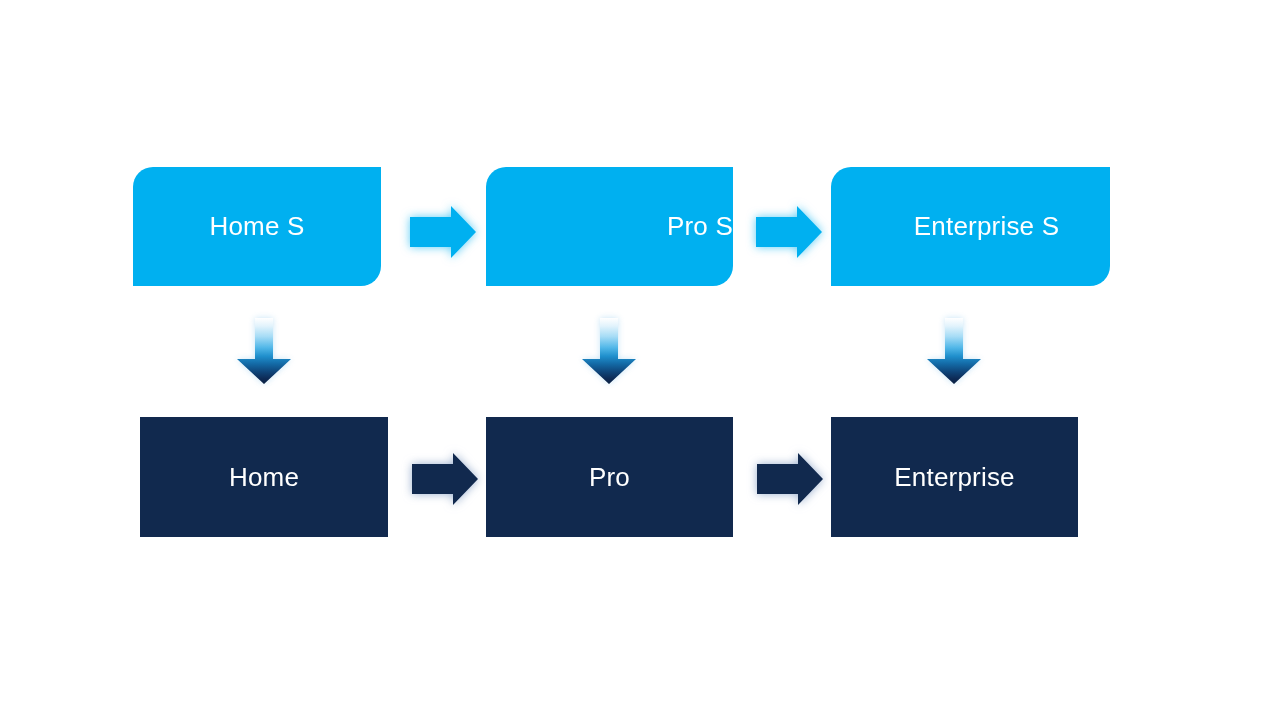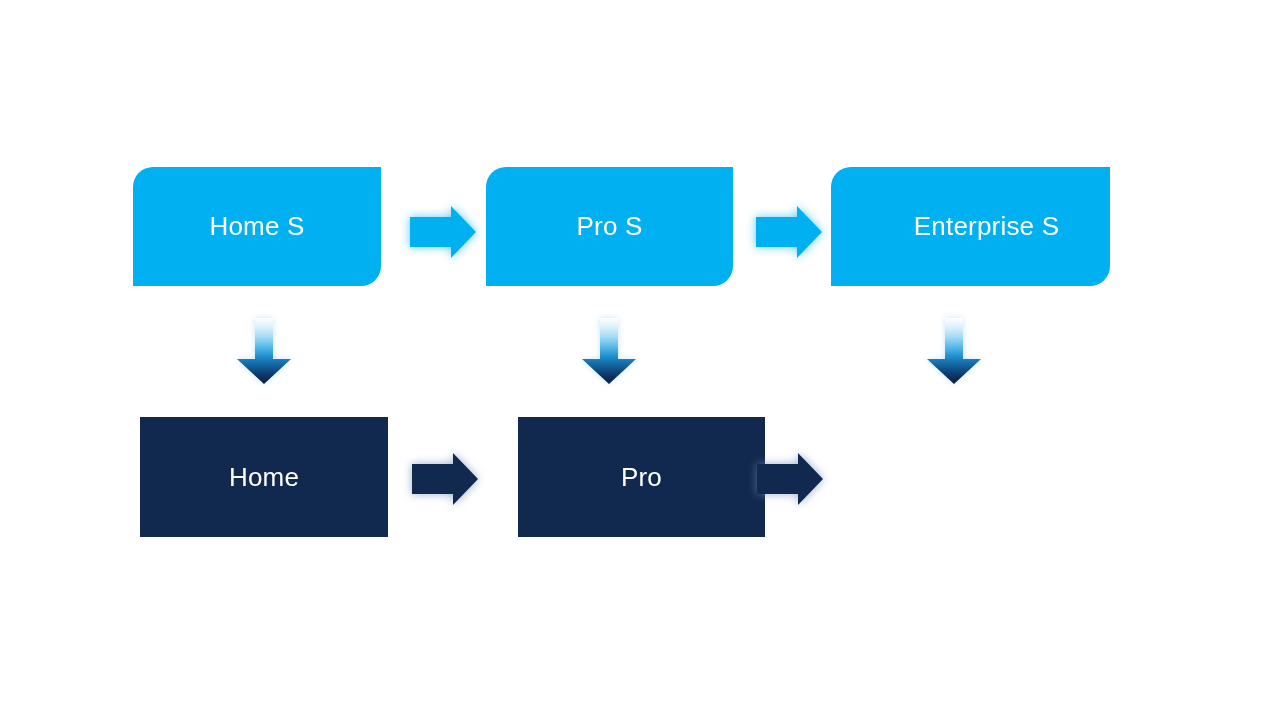--- a/index.html
+++ b/index.html
@@ -73,21 +73,21 @@
   }
 </style>
 </head>
 <body>
 
 <div class="canvas">
 
   <div class="node top" style="left:133px; top:167px; width:248px; height:119px;">
     <span>Home S</span>
   </div>
-  <div class="node top" style="left:486px; top:167px; width:247px; height:119px;">
+  <div class="node top" style="left:486px; top:167px; width:247px; height:119px;justify-content:flex-end;">
     <span>Pro S</span>
   </div>
   <div class="node top" style="left:831px; top:167px; width:247px; height:119px;padding-left:32px;">
     <span>Enterprise S</span>
   </div>
 
   <div class="rarrow-wrap glow-blue" style="left:410px; top:206px;">
     <div class="rarrow fill-blue"></div>
   </div>
   <div class="rarrow-wrap glow-blue" style="left:756px; top:206px;">
@@ -100,22 +100,25 @@
   <div class="darrow-wrap" style="left:582px; top:318px;">
     <div class="darrow"></div>
   </div>
   <div class="darrow-wrap" style="left:927px; top:318px;">
     <div class="darrow"></div>
   </div>
 
   <div class="node bottom" style="left:140px; top:417px; width:248px; height:120px;">
     <span>Home</span>
   </div>
-  <div class="node bottom" style="left:486px; top:417px; width:247px; height:120px;margin-left:32px;">
+  <div class="node bottom" style="left:486px; top:417px; width:247px; height:120px;">
     <span>Pro</span>
+  </div>
+  <div class="node bottom" style="left:831px; top:417px; width:247px; height:120px;">
+    <span>Enterprise</span>
   </div>
 
   <div class="rarrow-wrap glow-slate" style="left:412px; top:453px;">
     <div class="rarrow fill-navy"></div>
   </div>
   <div class="rarrow-wrap glow-slate" style="left:757px; top:453px;">
     <div class="rarrow fill-navy"></div>
   </div>
 
 </div>

